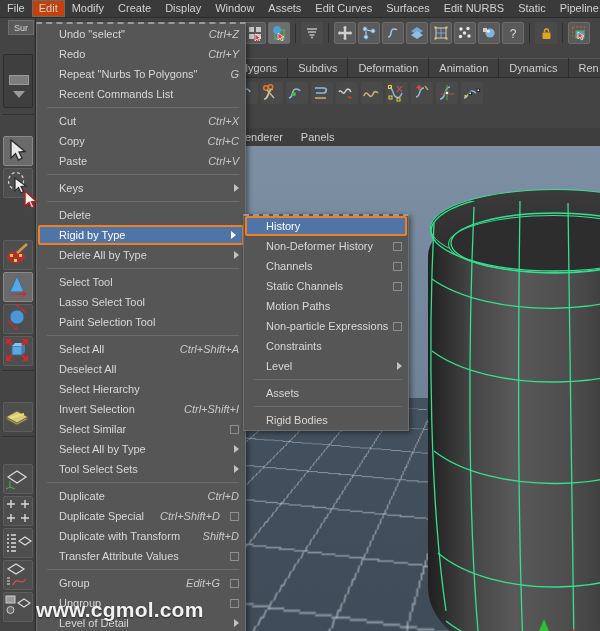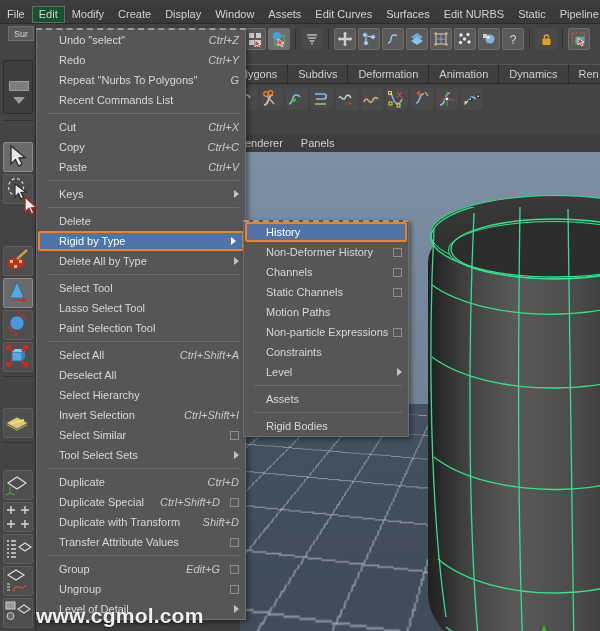--- a/index.html
+++ b/index.html
@@ -2,34 +2,34 @@
 <html><head>
 <meta charset="utf-8">
 <style>
   * { box-sizing: border-box; margin: 0; padding: 0; }
   body {
     width: 600px; height: 631px;
     font-family: "Liberation Sans", sans-serif;
     background: #3d3d3d; overflow: hidden; position: relative;
     -webkit-font-smoothing: antialiased;
   }
-  .app { position: absolute; inset: 0; margin-top: 6px; }
+  .app { position: absolute; inset: 0; }
 
   
   .menubar {
     position: absolute; top: 0; left: 0; width: 600px; height: 18px;
     background: #3a3a3a; display: flex; align-items: center;
     border-bottom: 1px solid #2b2b2b;
   }
   .menubar .mi {
     font-size: 11px; color: #d2d2d2; padding: 1px 7px 2px 7px;
     white-space: nowrap; line-height: 14px;
   }
   .menubar .mi.active {
-    background: #14532d; border: 1px solid #6a6a6a; padding: 0px 6px 1px 6px;
+    background: #c2410c; border: 1px solid #6a6a6a; padding: 0px 6px 1px 6px;
   }
 
   
   .strip { position: absolute; left: 0; width: 600px; background: #444444; }
   .row-icons { position: absolute; display: flex; align-items: center; gap: 2px; }
   .icbtn {
     width: 22px; height: 22px; border-radius: 2px; background: #5a5a5a;
     border: 1px solid #6d6d6d; position: relative; overflow: hidden;
     display: flex; align-items: center; justify-content: center;
   }
@@ -670,20 +670,24 @@
     </div>
     <div class="mrow">
       <span class="lbl">Invert Selection</span>
       <span class="acc">Ctrl+Shift+I</span>
     </div>
     <div class="mrow">
       <span class="lbl">Select Similar</span>
       <span class="opt" style="margin-left:auto;"></span>
     </div>
     <div class="mrow">
+      <span class="lbl">Select All by Type</span>
+      <span class="arrow" style="margin-left:auto;"></span>
+    </div>
+    <div class="mrow">
       <span class="lbl">Tool Select Sets</span>
       <span class="arrow" style="margin-left:auto;"></span>
     </div>
 
     <div class="mdiv"></div>
 
     <div class="mrow">
       <span class="lbl">Duplicate</span>
       <span class="acc">Ctrl+D</span>
     </div>

